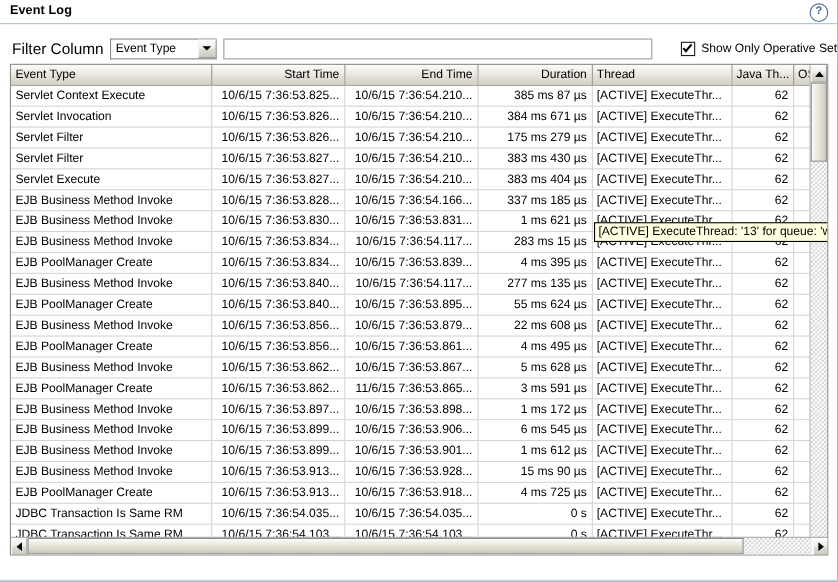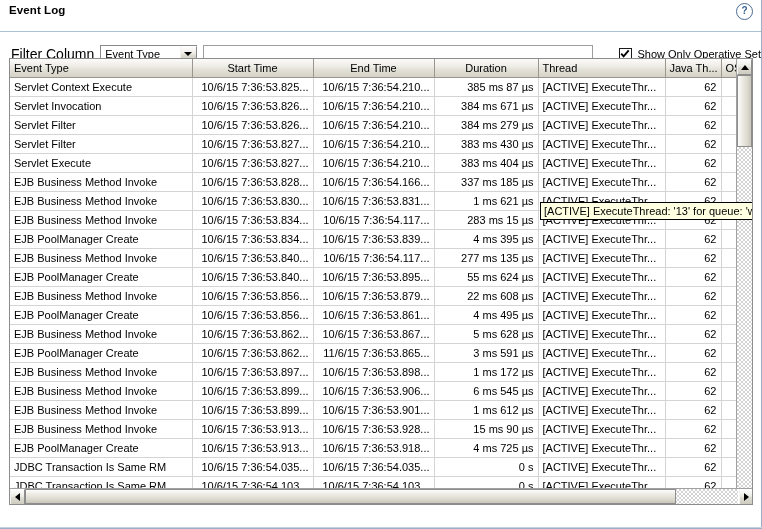--- a/index.html
+++ b/index.html
@@ -20,21 +20,21 @@
     height: 529px;
     box-sizing: border-box;
     background: #ffffff;
     position: relative;
     border: 1px solid #9ab0c6;
     border-top: none;
     border-left: none;
   }
   
   .titlebar {
-    height: 32px;
+    height: 22px;
     box-sizing: border-box;
     background: #ffffff;
     border-bottom: 1px solid #aac1d6;
     position: relative;
     padding-left: 9px;
   }
   .title-text {
     font-size: 11.5px;
     font-weight: bold;
     color: #000000;
@@ -178,21 +178,21 @@
     border-right: 1px solid #9a968c;
     border-bottom: 1px solid #9a968c;
     font-weight: normal;
     font-size: 11px;
     padding: 0 4px;
     white-space: nowrap;
     overflow: hidden;
     color: #000;
   }
   table.grid th.left  { text-align: left; }
-  table.grid th.right { }
+  table.grid th.right { text-align: right; }
   table.grid td {
     height: 19px;
     box-sizing: border-box;
     border-right: 1px solid #d4d4d4;
     border-bottom: 1px solid #d4d4d4;
     padding: 0 4px;
     white-space: nowrap;
     overflow: hidden;
     color: #000;
     background: #ffffff;
@@ -406,21 +406,21 @@
               <td class="right">10/6/15 7:36:54.210...</td>
               <td class="right">384 ms 671 µs</td>
               <td class="left">[ACTIVE] ExecuteThr...</td>
               <td class="right">62</td>
               <td class="left"></td>
             </tr>
             <tr>
               <td class="left">Servlet Filter</td>
               <td class="right">10/6/15 7:36:53.826...</td>
               <td class="right">10/6/15 7:36:54.210...</td>
-              <td class="right">384 ms 279 µs</td>
+              <td class="right">175 ms 279 µs</td>
               <td class="left">[ACTIVE] ExecuteThr...</td>
               <td class="right">62</td>
               <td class="left"></td>
             </tr>
             <tr>
               <td class="left">Servlet Filter</td>
               <td class="right">10/6/15 7:36:53.827...</td>
               <td class="right">10/6/15 7:36:54.210...</td>
               <td class="right">383 ms 430 µs</td>
               <td class="left">[ACTIVE] ExecuteThr...</td>

